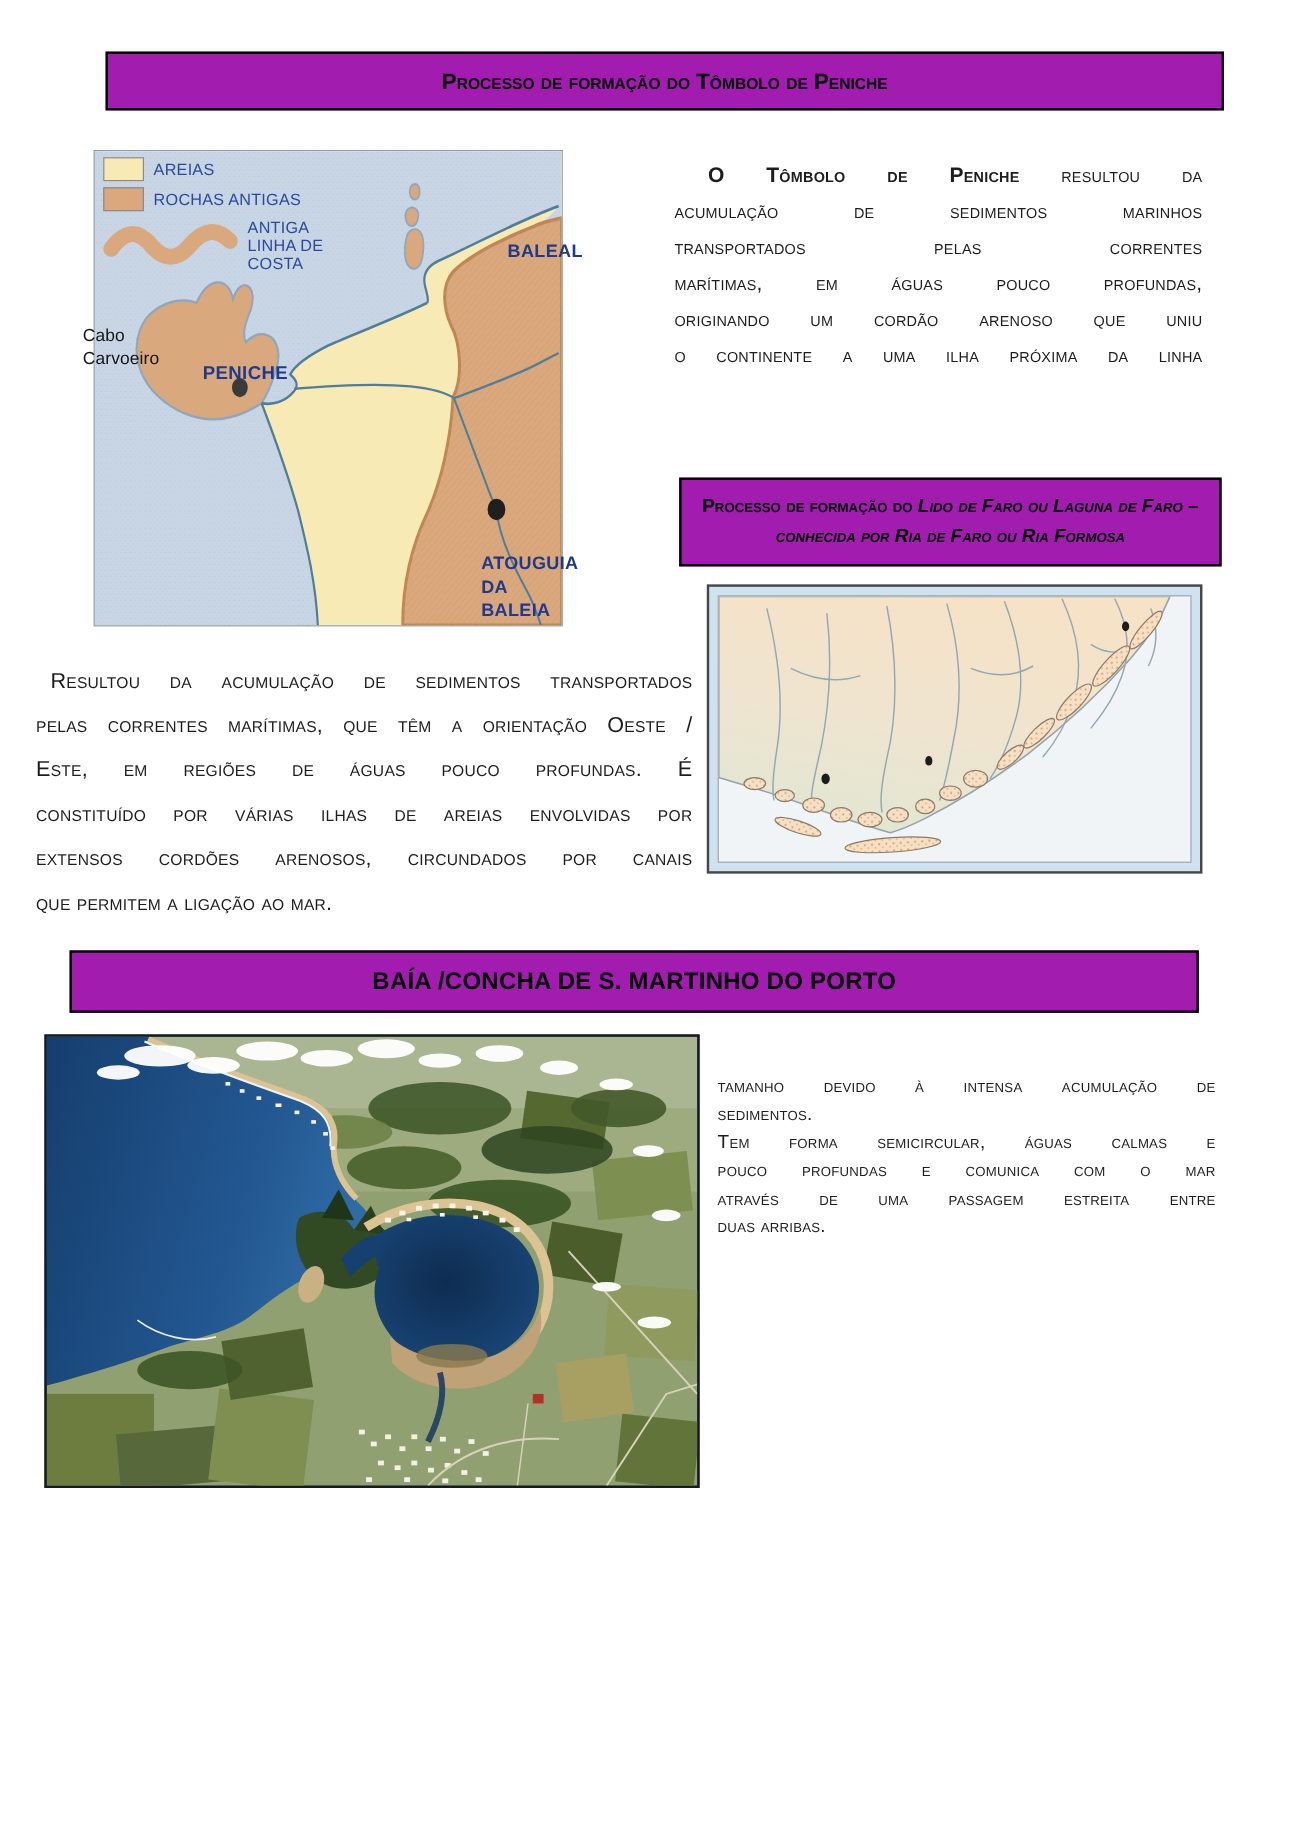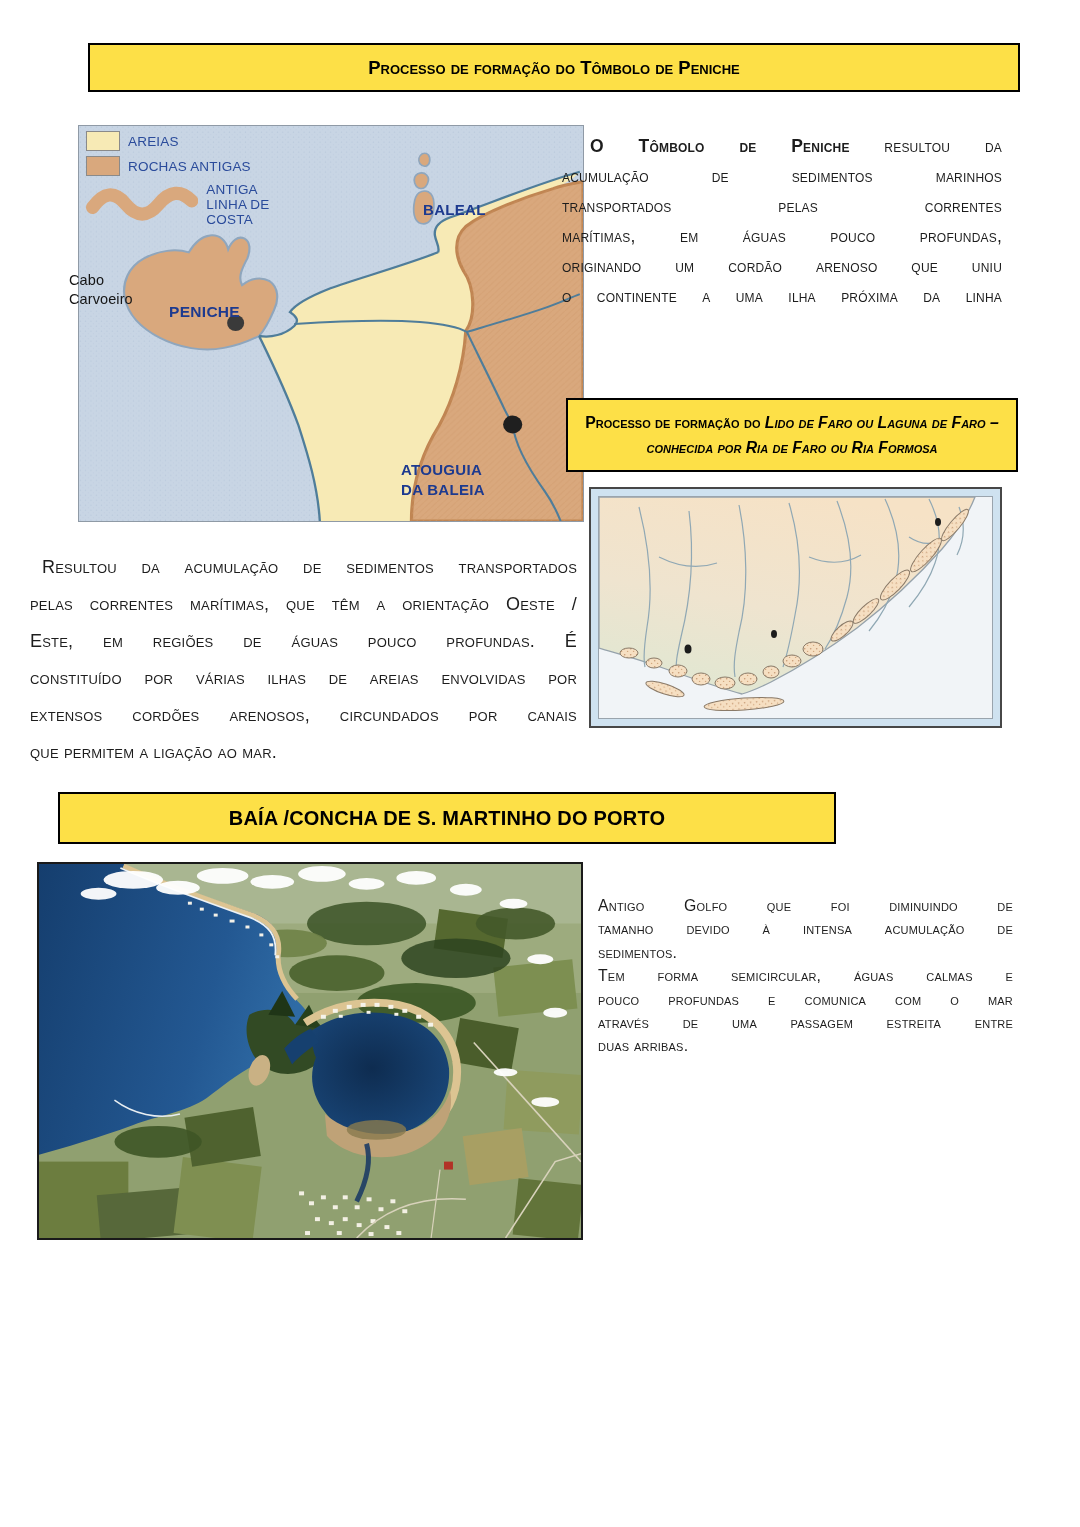--- a/index.html
+++ b/index.html
@@ -1,38 +1,38 @@
 <!DOCTYPE html>
 <html><head>
 <meta charset="utf-8">
 <style>
   html,body{margin:0;padding:0;width:1080px;height:1527px;background:#ffffff;
     font-family:"Liberation Sans",sans-serif;position:relative;overflow:hidden;}
   .abs{position:absolute;}
   .tbox{border:2px solid #000;box-sizing:border-box;display:flex;align-items:center;
-    justify-content:center;text-align:center;background:#fde047;}
+    justify-content:center;text-align:center;background:#a21caf;}
   .sc{font-variant:small-caps;}
   .para{color:#1d1d1d;}
   .para .ln{text-align:justify;text-align-last:justify;letter-spacing:.2px;}
   .para .ln.end{text-align-last:left;}
   .b{font-weight:700;}
   .it{font-style:italic;}
   
   #para-tombolo{left:562px;top:131px;width:440px;font-size:17.5px;line-height:30px;}
   #para-tombolo .first{padding-left:28px;}
   #para-faro{left:30px;top:549px;width:547px;font-size:18px;line-height:37px;}
   #para-faro .first{padding-left:12px;}
   #para-smartinho{left:598px;top:894px;width:415px;font-size:15.8px;line-height:23.4px;}
   
   #title-tombolo{left:88px;top:43px;width:932px;height:49px;font-size:18.5px;font-weight:700;}
   #title-faro{left:566px;top:398px;width:452px;height:74px;font-size:15.8px;font-weight:700;
     line-height:25px;padding:4px 12px;}
-  #title-smartinho{left:58px;top:792px;width:778px;height:52px;font-size:20px;font-weight:700;letter-spacing:.2px;}
-  
-  #map-peniche{left:78px;top:125px;width:506px;height:397px;border:1px solid #8f9aa6;box-sizing:border-box;}
+  #title-smartinho{left:58px;top:792px;width:941px;height:52px;font-size:20px;font-weight:700;letter-spacing:.2px;}
+  
+  #map-peniche{left:78px;top:125px;width:391px;height:397px;border:1px solid #8f9aa6;box-sizing:border-box;}
   #map-peniche svg{display:block;width:100%;height:100%;}
   .legend{left:7px;top:2px;width:230px;}
   .lrow{position:absolute;left:0;display:flex;align-items:center;}
   .lswatch{width:34px;height:20px;border:1px solid #8a8a8a;box-sizing:border-box;}
   .llabel{margin-left:8px;font-size:13.5px;color:#2a4b9b;letter-spacing:.2px;}
   .place{position:absolute;font-weight:700;font-size:15px;color:#1d3a8f;letter-spacing:.3px;line-height:1.3;}
   
   #ria-frame{left:589px;top:487px;width:413px;height:241px;border:2px solid #474747;
     background:#cfe2f0;padding:7px;box-sizing:border-box;}
   #ria-inner{width:100%;height:100%;border:1px solid #9aa4ad;box-sizing:border-box;background:#f1f4f7;}
@@ -356,20 +356,19 @@
         <ellipse cx="505" cy="96" rx="13" ry="5"></ellipse>
       <ellipse cx="520" cy="150" rx="12" ry="5"></ellipse>
         <ellipse cx="470" cy="210" rx="12" ry="4"></ellipse>
       <ellipse cx="510" cy="240" rx="14" ry="5"></ellipse>
         <ellipse cx="60" cy="30" rx="18" ry="6"></ellipse>
     </g>
   </svg>
 </div>
 
 <div id="para-smartinho" class="abs para sc">
-  <div class="ln">Antigo Golfo que foi diminuindo de</div>
   <div class="ln">tamanho devido à intensa acumulação de</div>
   <div class="ln end">sedimentos.</div>
   <div class="ln">Tem forma semicircular, águas calmas e</div>
   <div class="ln">pouco profundas e comunica com o mar</div>
   <div class="ln">através de uma passagem estreita entre</div>
   <div class="ln end">duas arribas.</div>
 </div>
 
 </body></html>

